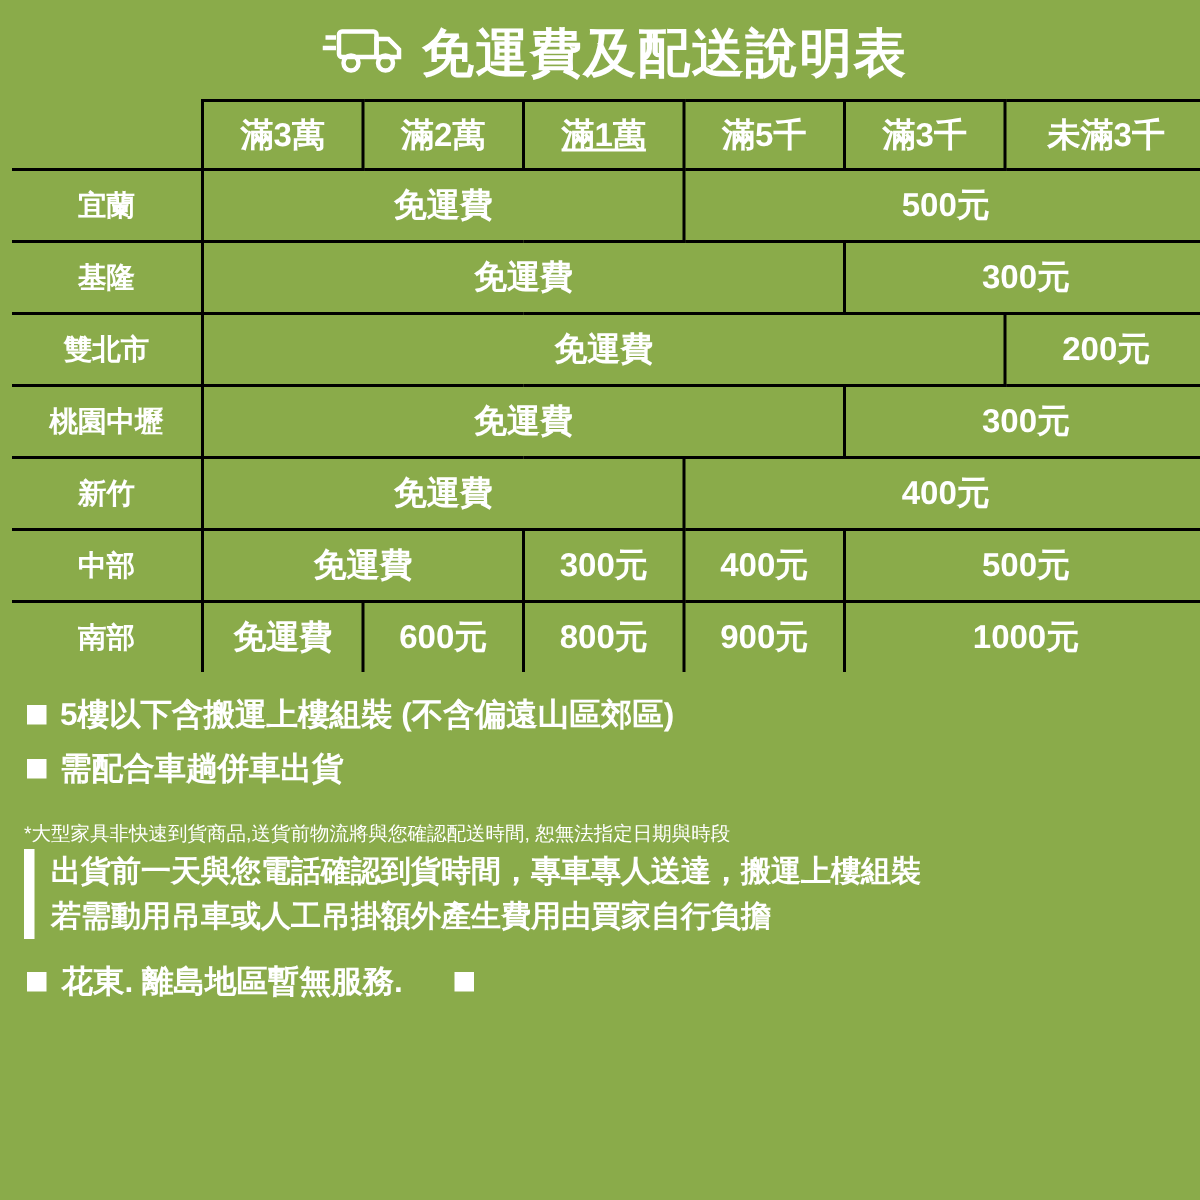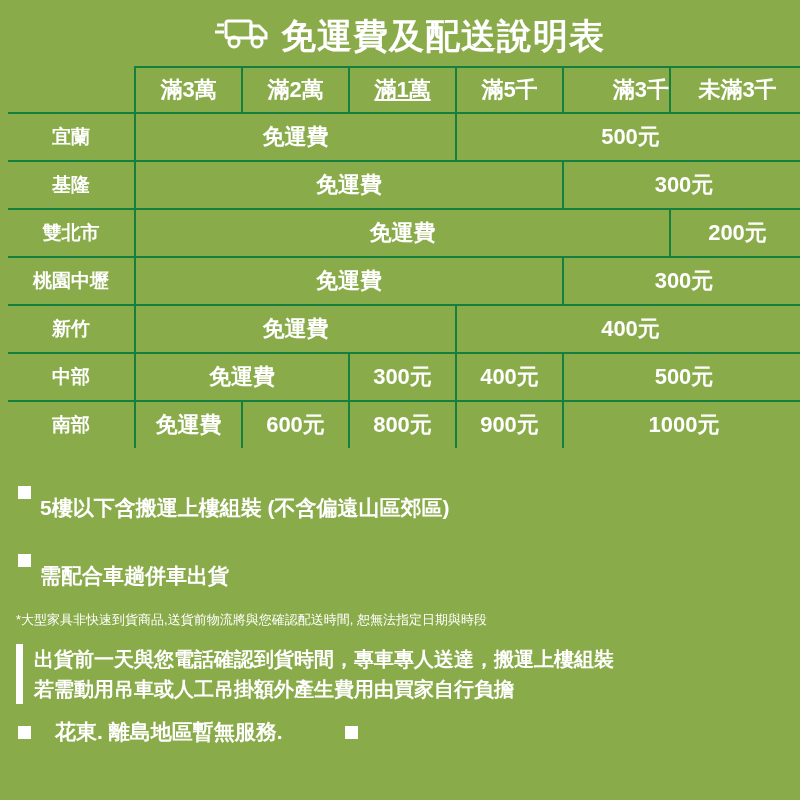--- a/index.html
+++ b/index.html
@@ -45,21 +45,21 @@
   
   .table-wrap {
     padding: 0 8px;
   }
   table.freight {
     width: 784px;
     border-collapse: collapse;
     table-layout: fixed;
   }
   table.freight td, table.freight th {
-    border: 2px solid #15803d;
+    border: 2px solid #000000;
     text-align: center;
     vertical-align: middle;
     color: #ffffff;
     font-weight: bold;
     font-size: 22px;
     padding: 0;
     height: 46px;
     white-space: nowrap;
   }
   table.freight thead th {
@@ -99,38 +99,36 @@
   .sq {
     width: 13px;
     height: 13px;
     background: #ffffff;
     flex: 0 0 auto;
   }
   .note-text {
     font-size: 21px;
     font-weight: bold;
     color: #ffffff;
-    margin-top: 32px;
   }
 
   
   .fineprint {
     margin-top: 20px;
     padding-left: 16px;
   }
   .fine-line {
     font-size: 13px;
     color: #ffffff;
     font-weight: normal;
     line-height: 1.55;
   }
 
   
   .emph {
-    margin-top: 14px;
     padding-left: 16px;
     display: flex;
     align-items: stretch;
     gap: 11px;
   }
   .bar {
     width: 7px;
     background: #ffffff;
     flex: 0 0 auto;
   }
@@ -145,21 +143,21 @@
     line-height: 1.5;
     color: #ffffff;
   }
 
   
   .footer {
     margin-top: 14px;
     padding-left: 18px;
     display: flex;
     align-items: center;
-    gap: 24px;
+    gap: 10px;
   }
   .footer-text {
     font-size: 21px;
     font-weight: bold;
     color: #ffffff;
   }
   .footer-gap { width: 14px; }
 </style>
 </head>
 <body>
@@ -184,21 +182,21 @@
 
   <div class="table-wrap">
     <table class="freight">
       <thead>
         <tr>
           <th class="corner" style="width:126px;"></th>
           <th style="width:105px;">滿3萬</th>
           <th style="width:105px;">滿2萬</th>
           <th style="width:105px;text-decoration:underline;">滿1萬</th>
           <th style="width:105px;">滿5千</th>
-          <th style="width:105px;text-align:right;">滿3千</th>
+          <th style="width:105px;">滿3千</th>
           <th style="width:133px;">未滿3千</th>
         </tr>
       </thead>
       <tbody>
           <tr>
             <td class="rowhead">宜蘭</td>
             <td colspan="3">免運費</td>
             <td colspan="3">500元</td>
           </tr>
           <tr>

